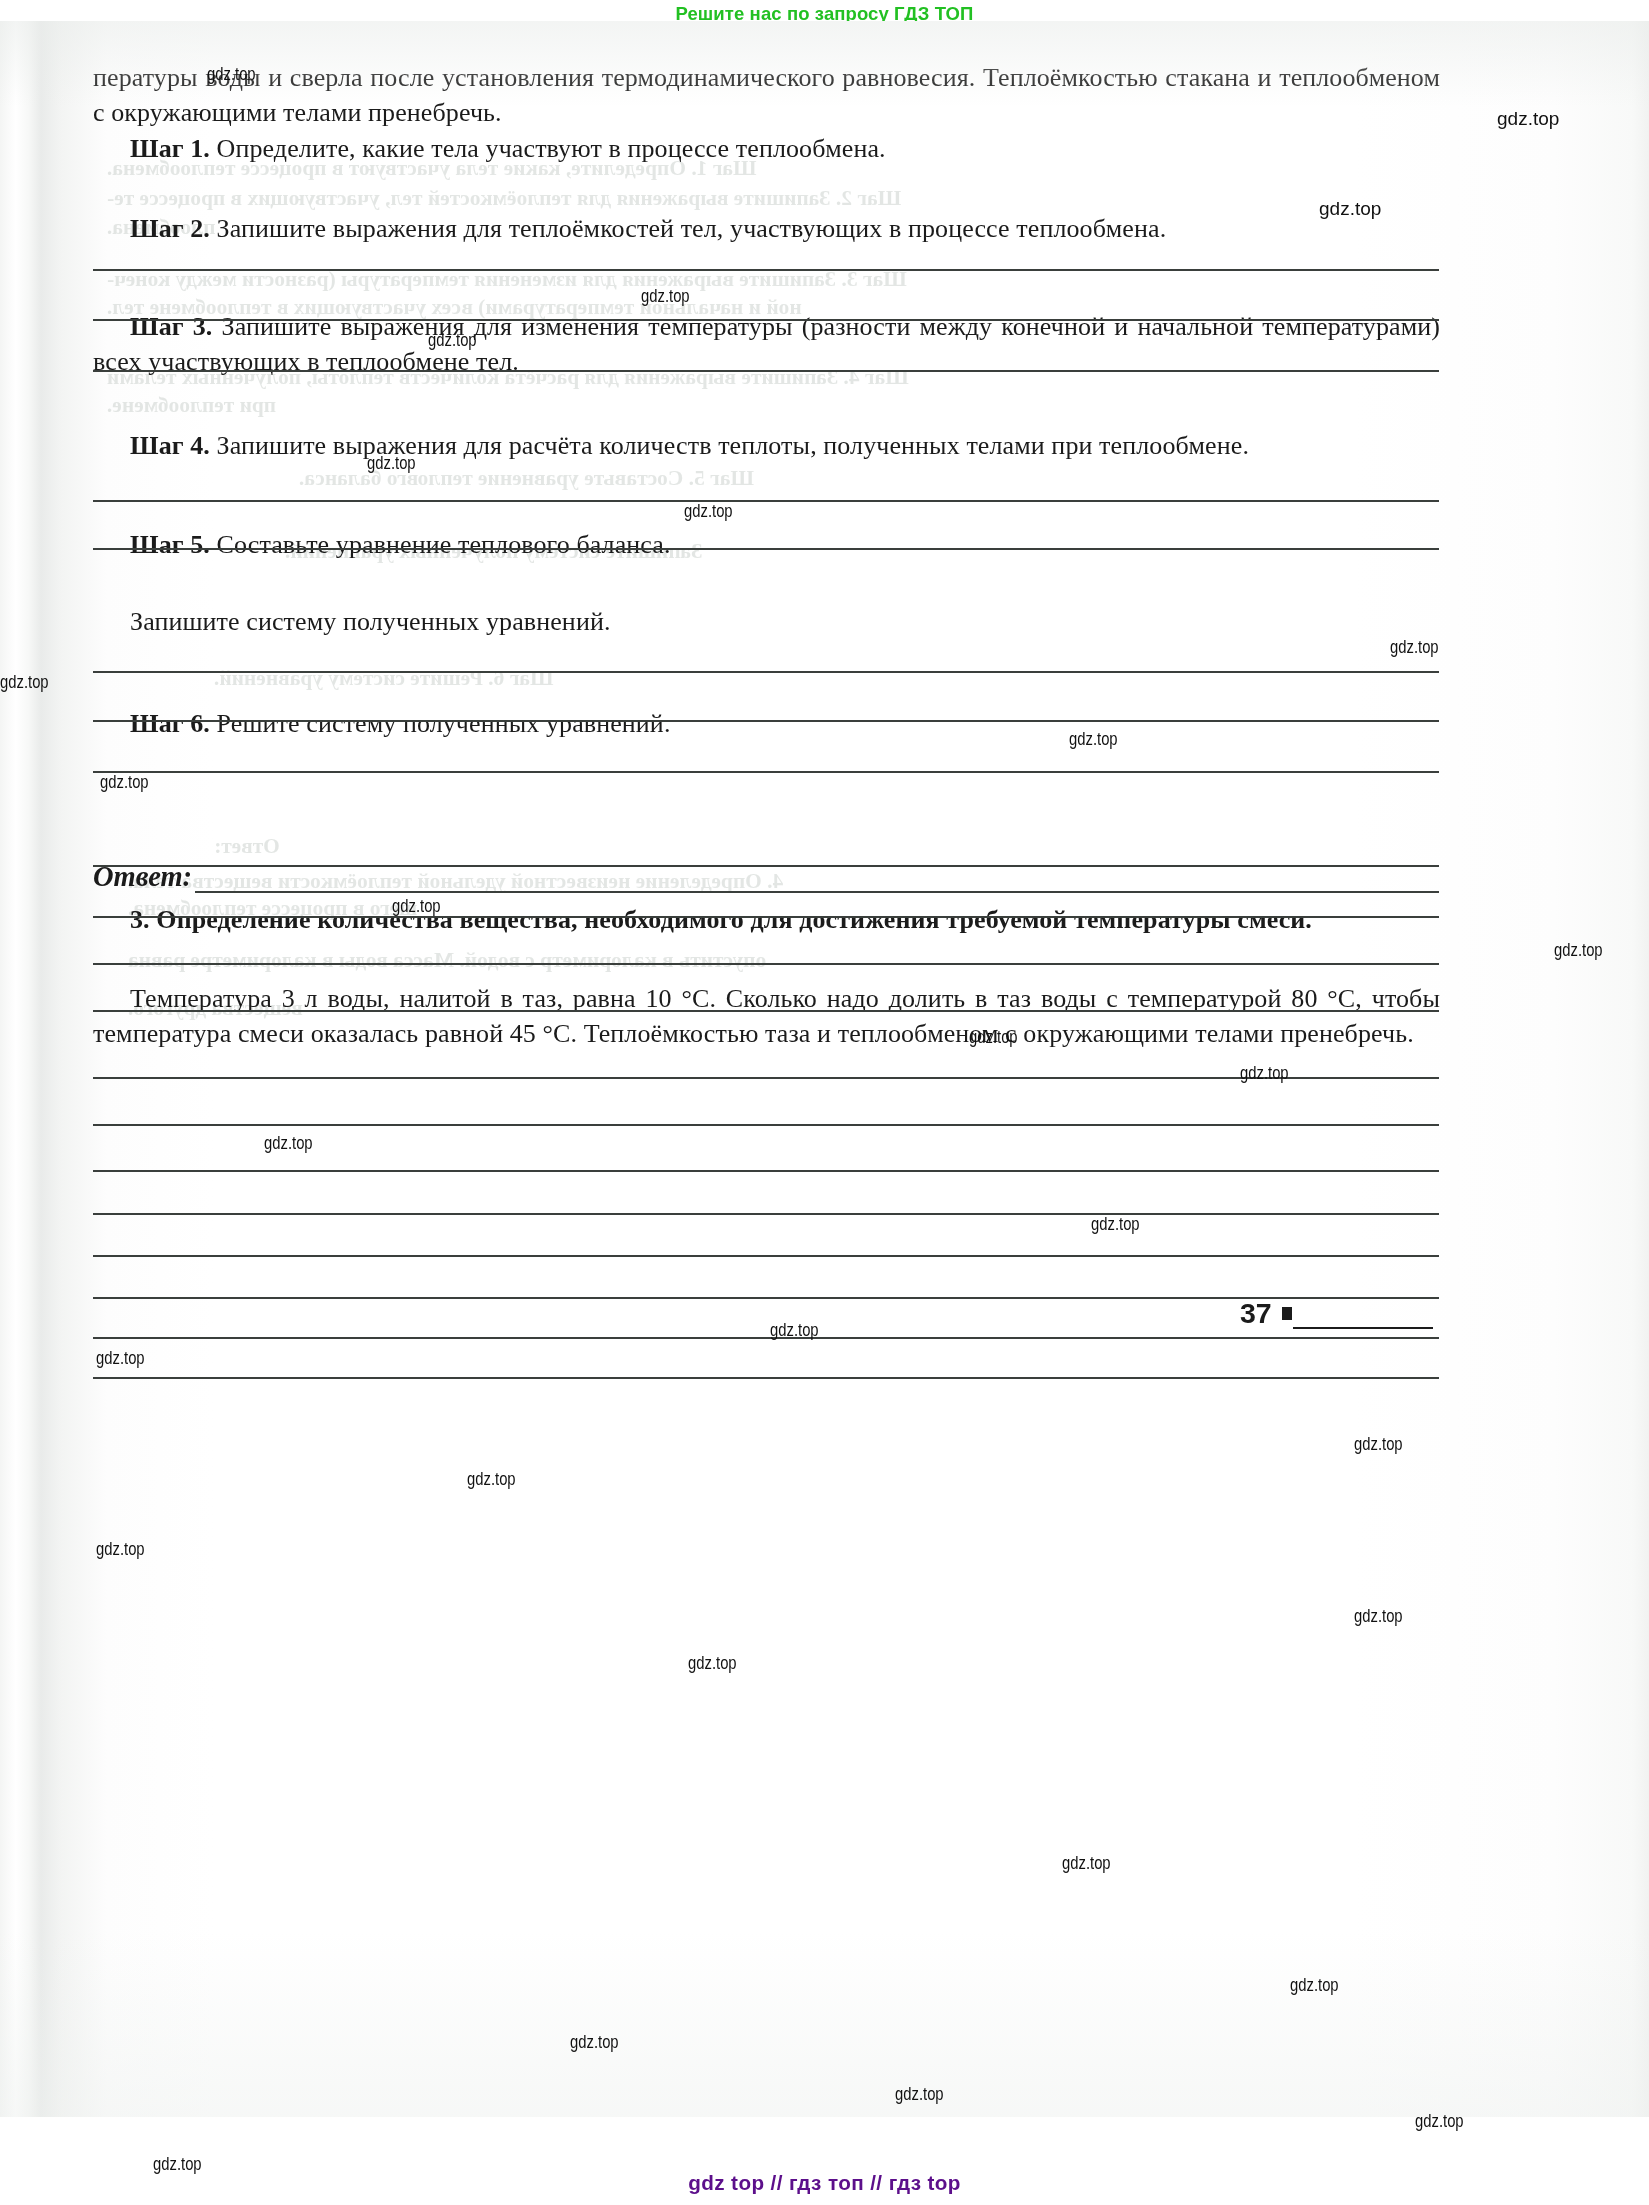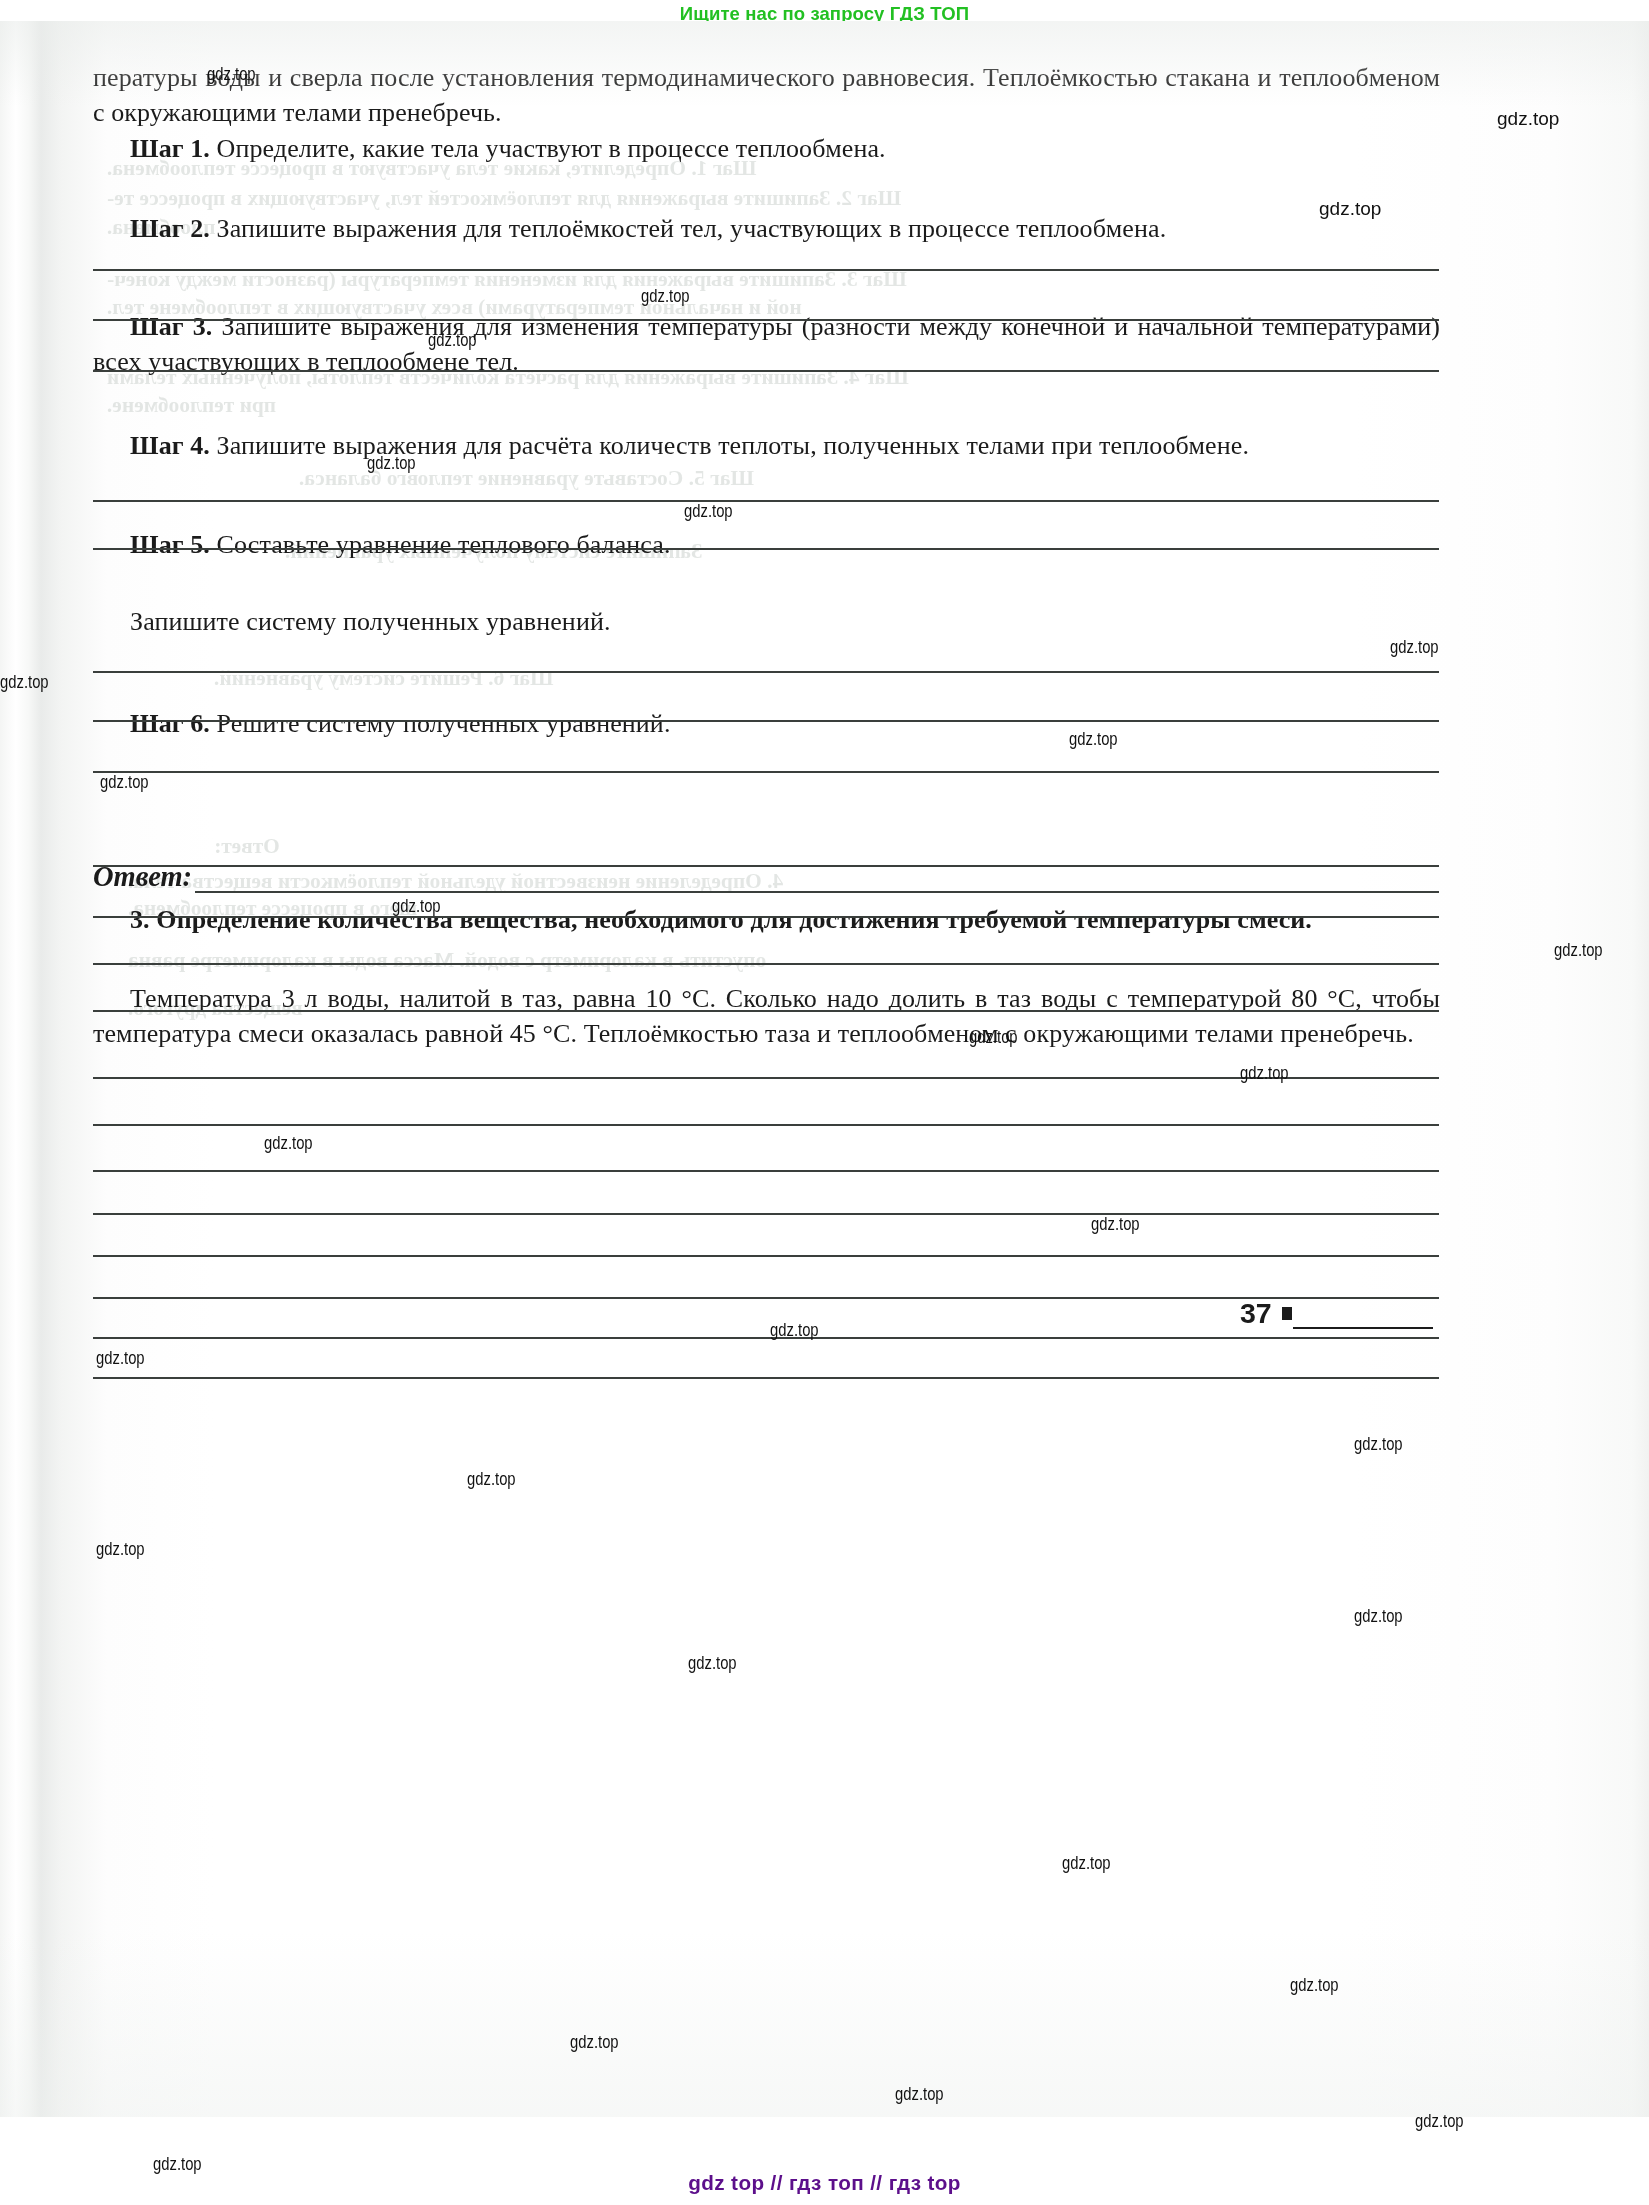--- a/index.html
+++ b/index.html
@@ -186,21 +186,21 @@
     font-weight: 600;
     color: #5c0f8b;
     letter-spacing: 0.4px;
   }
 </style>
 </head>
 <body>
 
 <div id="page">
 
-  <div class="promo-header">Ищите нас по запросу ГДЗ ТОП</div>
+  <div class="promo-header">Решите нас по запросу ГДЗ ТОП</div>
 
   <div class="sheet">
 
     <div id="ghost-layer">
         <div class="ghost" style="left: 107px; top: 135px;">Шаг 1. Определите, какие тела участвуют в процессе теплообмена.</div>
         <div class="ghost" style="left: 107px; top: 165px;">Шаг 2. Запишите выражения для теплоёмкостей тел, участвующих в процессе те-</div>
         <div class="ghost" style="left: 107px; top: 194px;">плообмена.</div>
         <div class="ghost" style="left: 107px; top: 246px;">Шаг 3. Запишите выражения для изменения температуры (разности между конеч-</div>
         <div class="ghost" style="left: 107px; top: 274px;">ной и начальной температурами) всех участвующих в теплообмене тел.</div>
         <div class="ghost" style="left: 107px; top: 344px;">Шаг 4. Запишите выражения для расчёта количеств теплоты, полученных телами</div>

